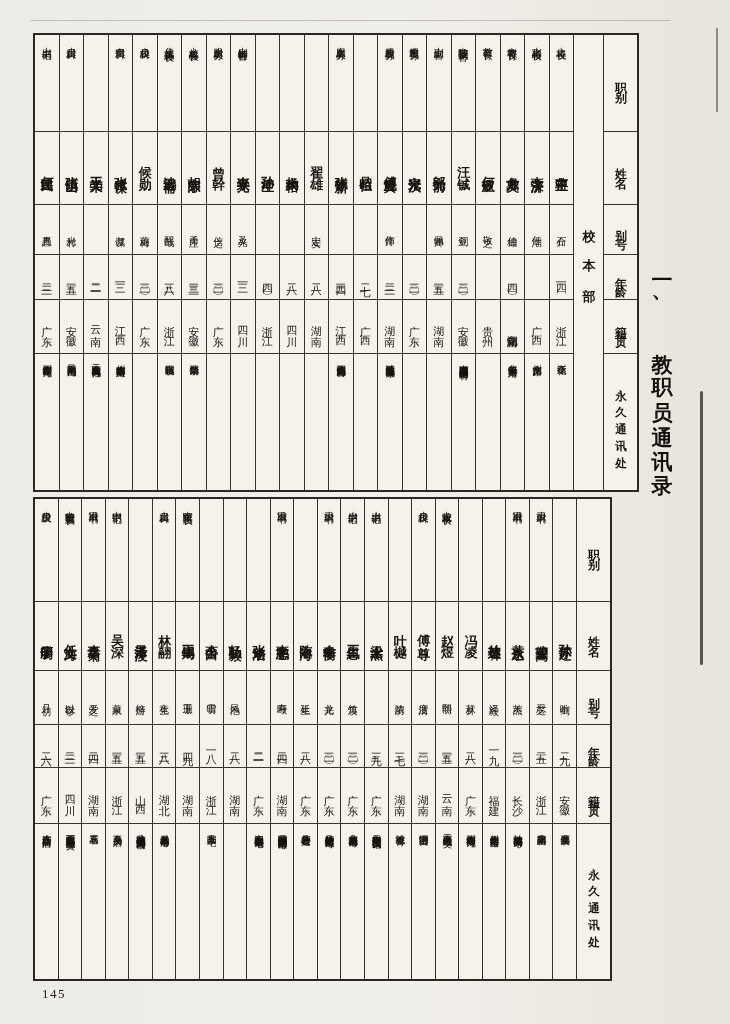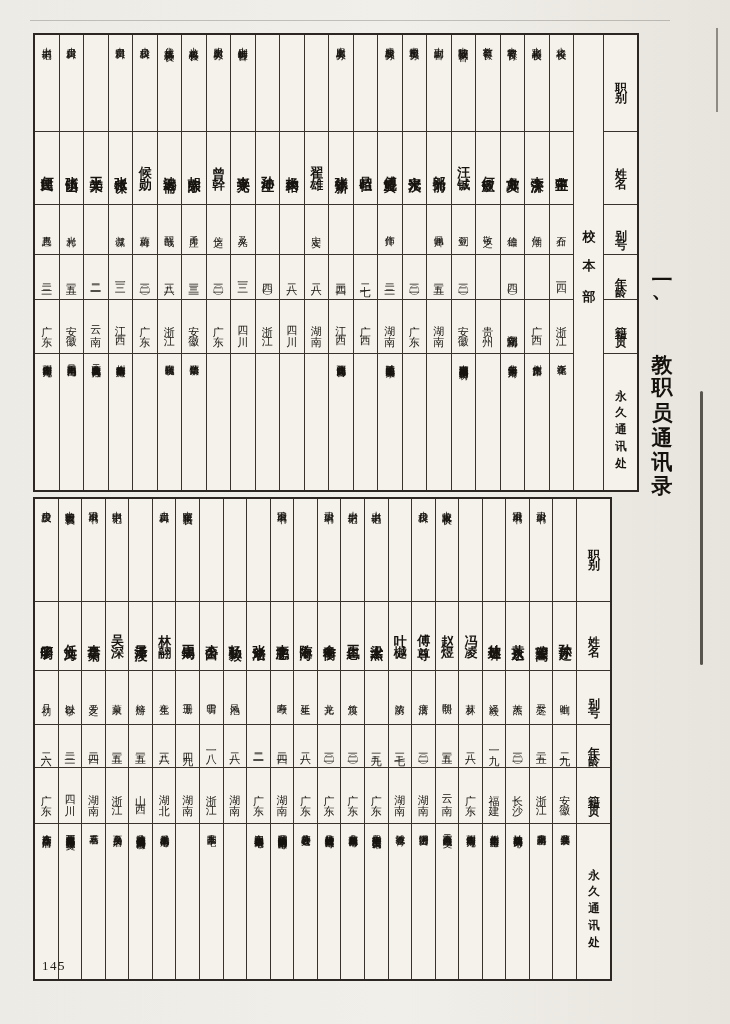--- a/index.html
+++ b/index.html
@@ -53,21 +53,21 @@
   .lab{justify-content:center !important;padding-top:0 !important;}
   .lab span{font-size:12px;font-weight:bold;letter-spacing:.8em;line-height:13px;}
   .lab span.lab-addr-span{font-size:11.5px;letter-spacing:1.5em;}
   .c-campus span{font-size:13px;font-weight:bold;letter-spacing:2.3em;line-height:14px;}
   .section-title{
     position:absolute;left:650px;top:268px;
     writing-mode:vertical-rl;text-orientation:upright;
     font-size:21px;font-weight:bold;letter-spacing:1.15em;line-height:24px;
     color:#14110c;
   }
-  .page-number{position:absolute;left:42px;top:958px;font-size:13px;letter-spacing:1.5px;color:#24201a;}
+  .page-number{position:absolute;left:42px;top:986px;font-size:13px;letter-spacing:1.5px;color:#24201a;}
   .artifact{position:absolute;background:#35312b;}
   .art1{left:700px;top:391px;width:3px;height:274px;opacity:.8;border-radius:2px;}
   .art2{left:716px;top:28px;width:2px;height:84px;opacity:.5;}
   .art3{left:30px;top:20px;width:640px;height:1px;opacity:.25;}
 </style>
 </head>
 <body>
 
 <div class="page">
 

